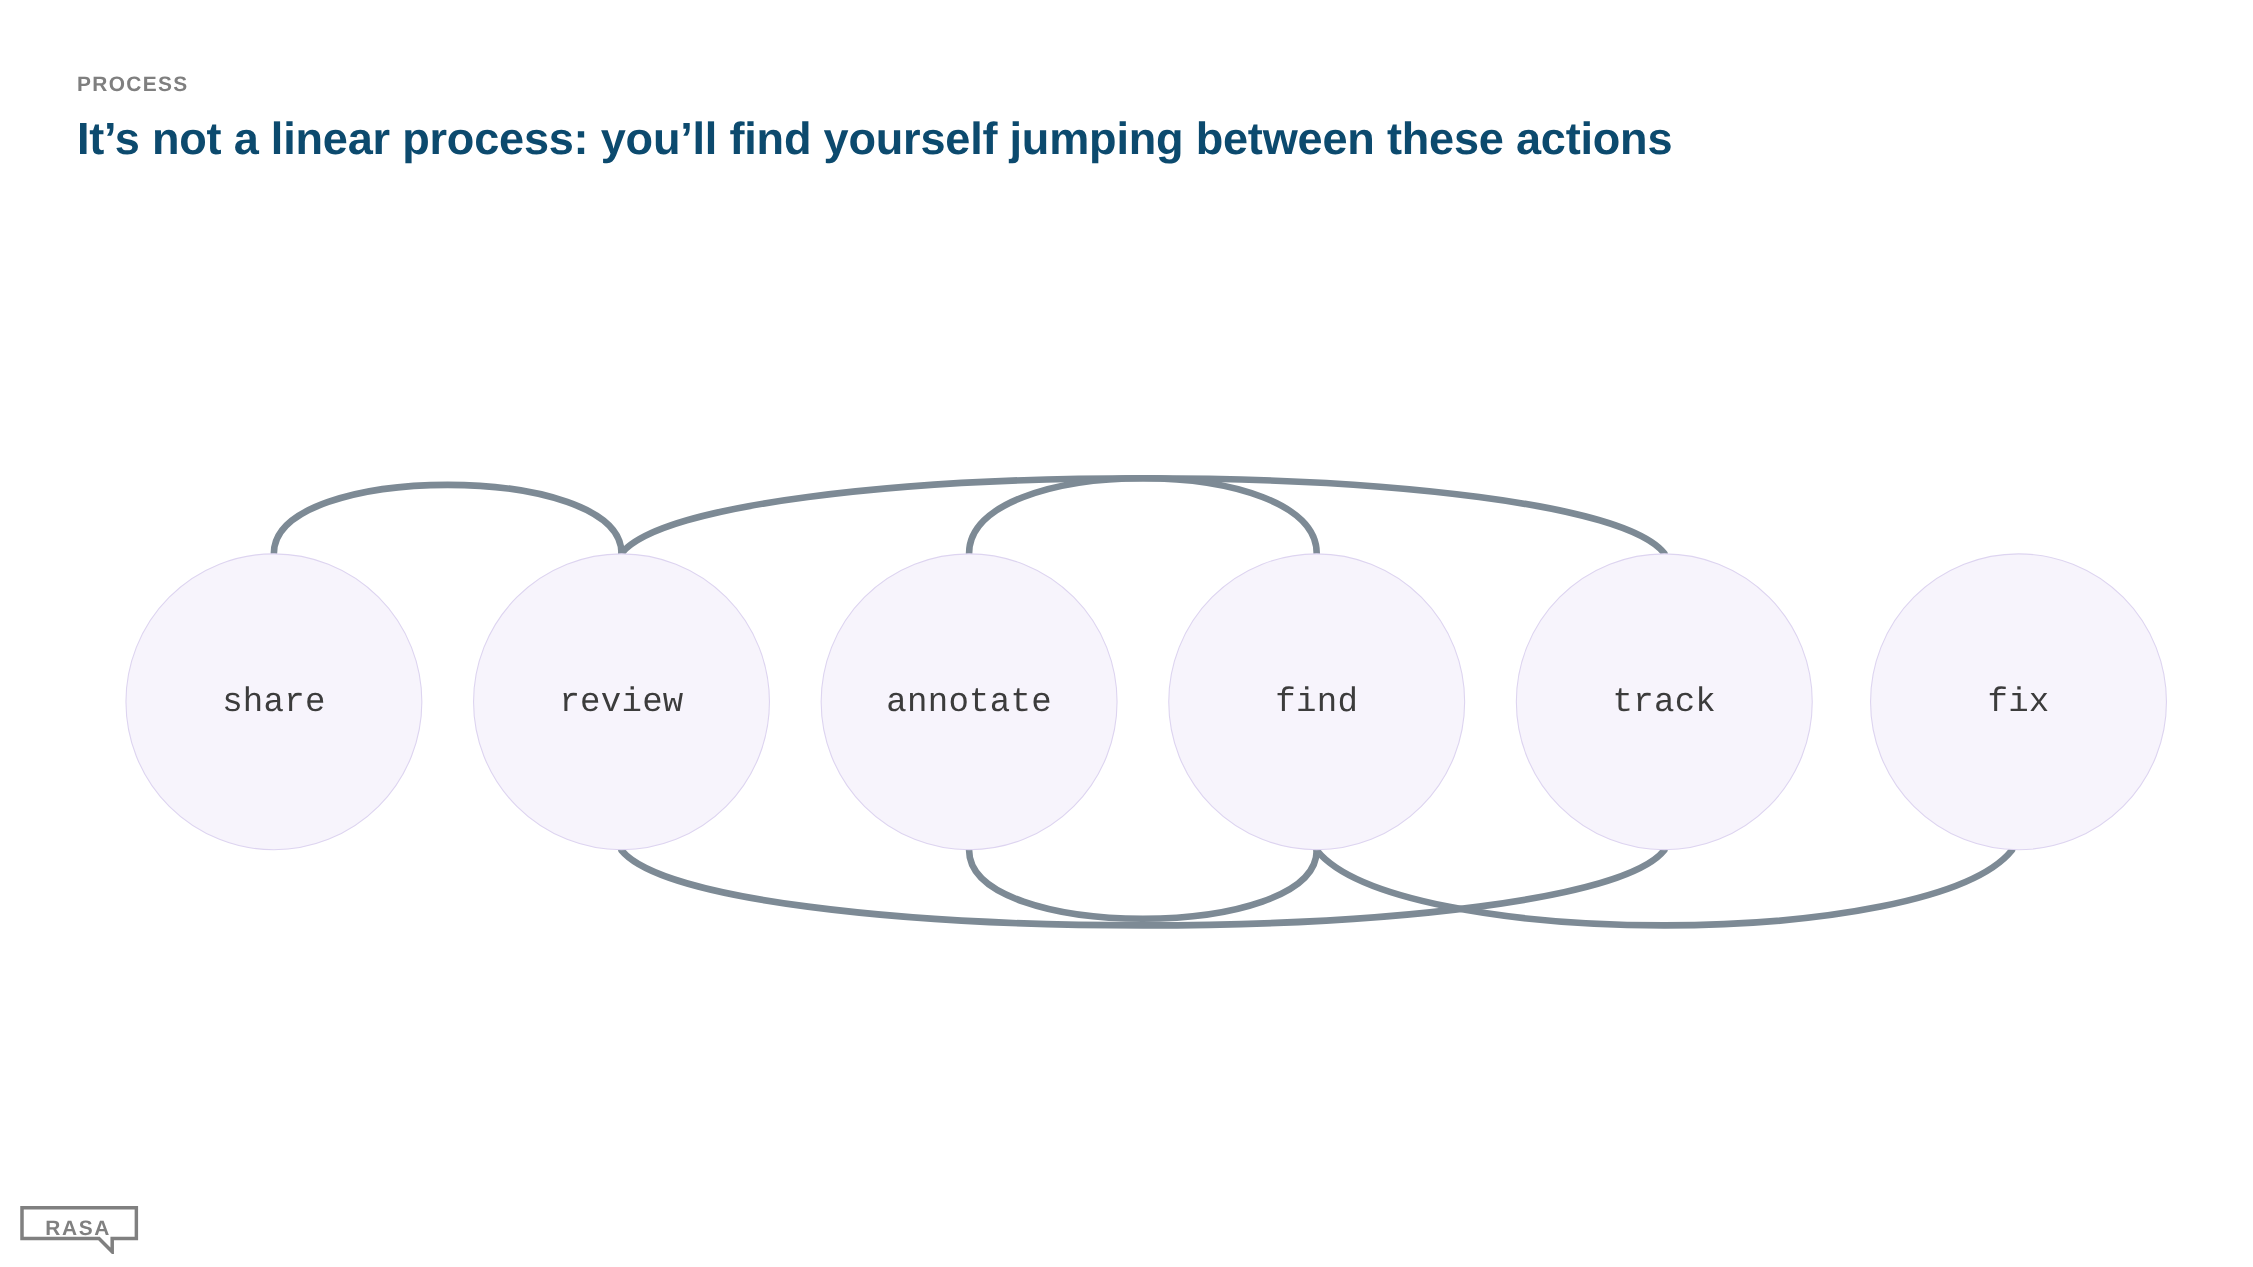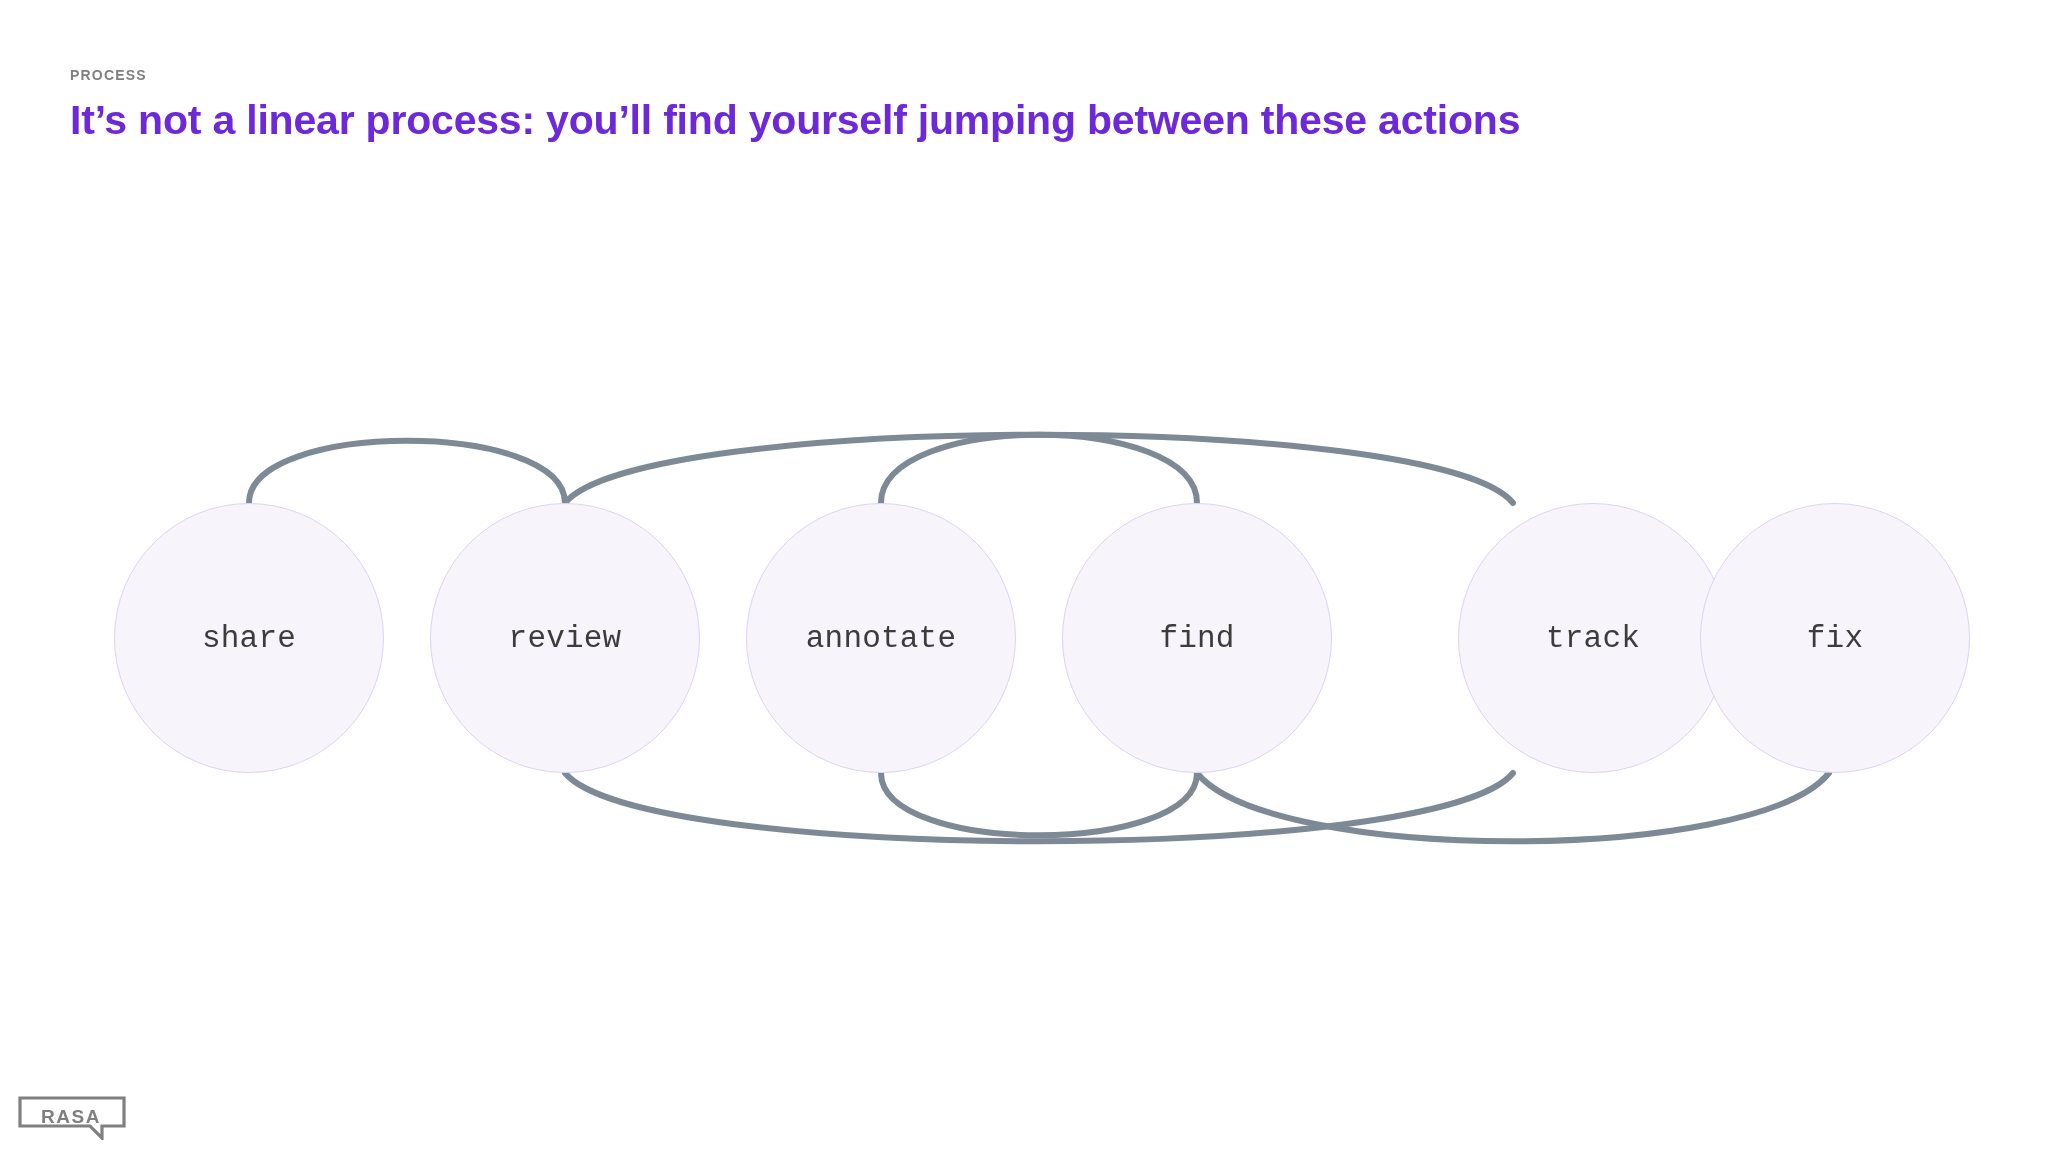--- a/index.html
+++ b/index.html
@@ -17,32 +17,32 @@
   }
 
   
   #header {
     position: absolute;
     left: 70px;
     top: 68px;
     width: 1900px;
   }
   #eyebrow {
-    font-size: 14px;
+    font-size: 19px;
     font-weight: bold;
     letter-spacing: 1.2px;
     color: #7f7f7f;
     line-height: 1.1;
     margin: 0 0 14px 0;
     text-transform: uppercase;
   }
   #headline {
     font-size: 41px;
     font-weight: bold;
-    color: #6d28d9;
+    color: #0c4a6e;
     letter-spacing: -0.2px;
     line-height: 1.15;
     margin: 0;
     white-space: nowrap;
   }
 
   
   #diagram {
     position: absolute;
     left: 0;
@@ -118,21 +118,21 @@
   </div>
   <div class="node" id="node-annotate" style="width: 270px; height: 270px; left: 746px; top: 323px;">
     <span class="node-label">annotate</span>
   </div>
   <div class="node" id="node-review" style="width: 270px; height: 270px; left: 430px; top: 323px;">
     <span class="node-label">review</span>
   </div>
   <div class="node" id="node-test" style="width: 270px; height: 270px; left: 1062px; top: 323px;">
     <span class="node-label">find</span>
   </div>
-  <div class="node" id="node-track" style="width: 270px; height: 270px; left: 1458px; top: 323px;">
+  <div class="node" id="node-track" style="width: 270px; height: 270px; left: 1378px; top: 323px;">
     <span class="node-label">track</span>
   </div>
   <div class="node" id="node-fix" style="width: 270px; height: 270px; left: 1700px; top: 323px;">
     <span class="node-label">fix</span>
   </div>
 </div>
 
 <svg id="rasa-logo" viewBox="0 0 108 44">
 
   <path d="M 2 2 H 106 V 30 H 84 L 84 42 L 72 30 H 2 Z" fill="none" stroke="#808080" stroke-width="3.2"></path>

